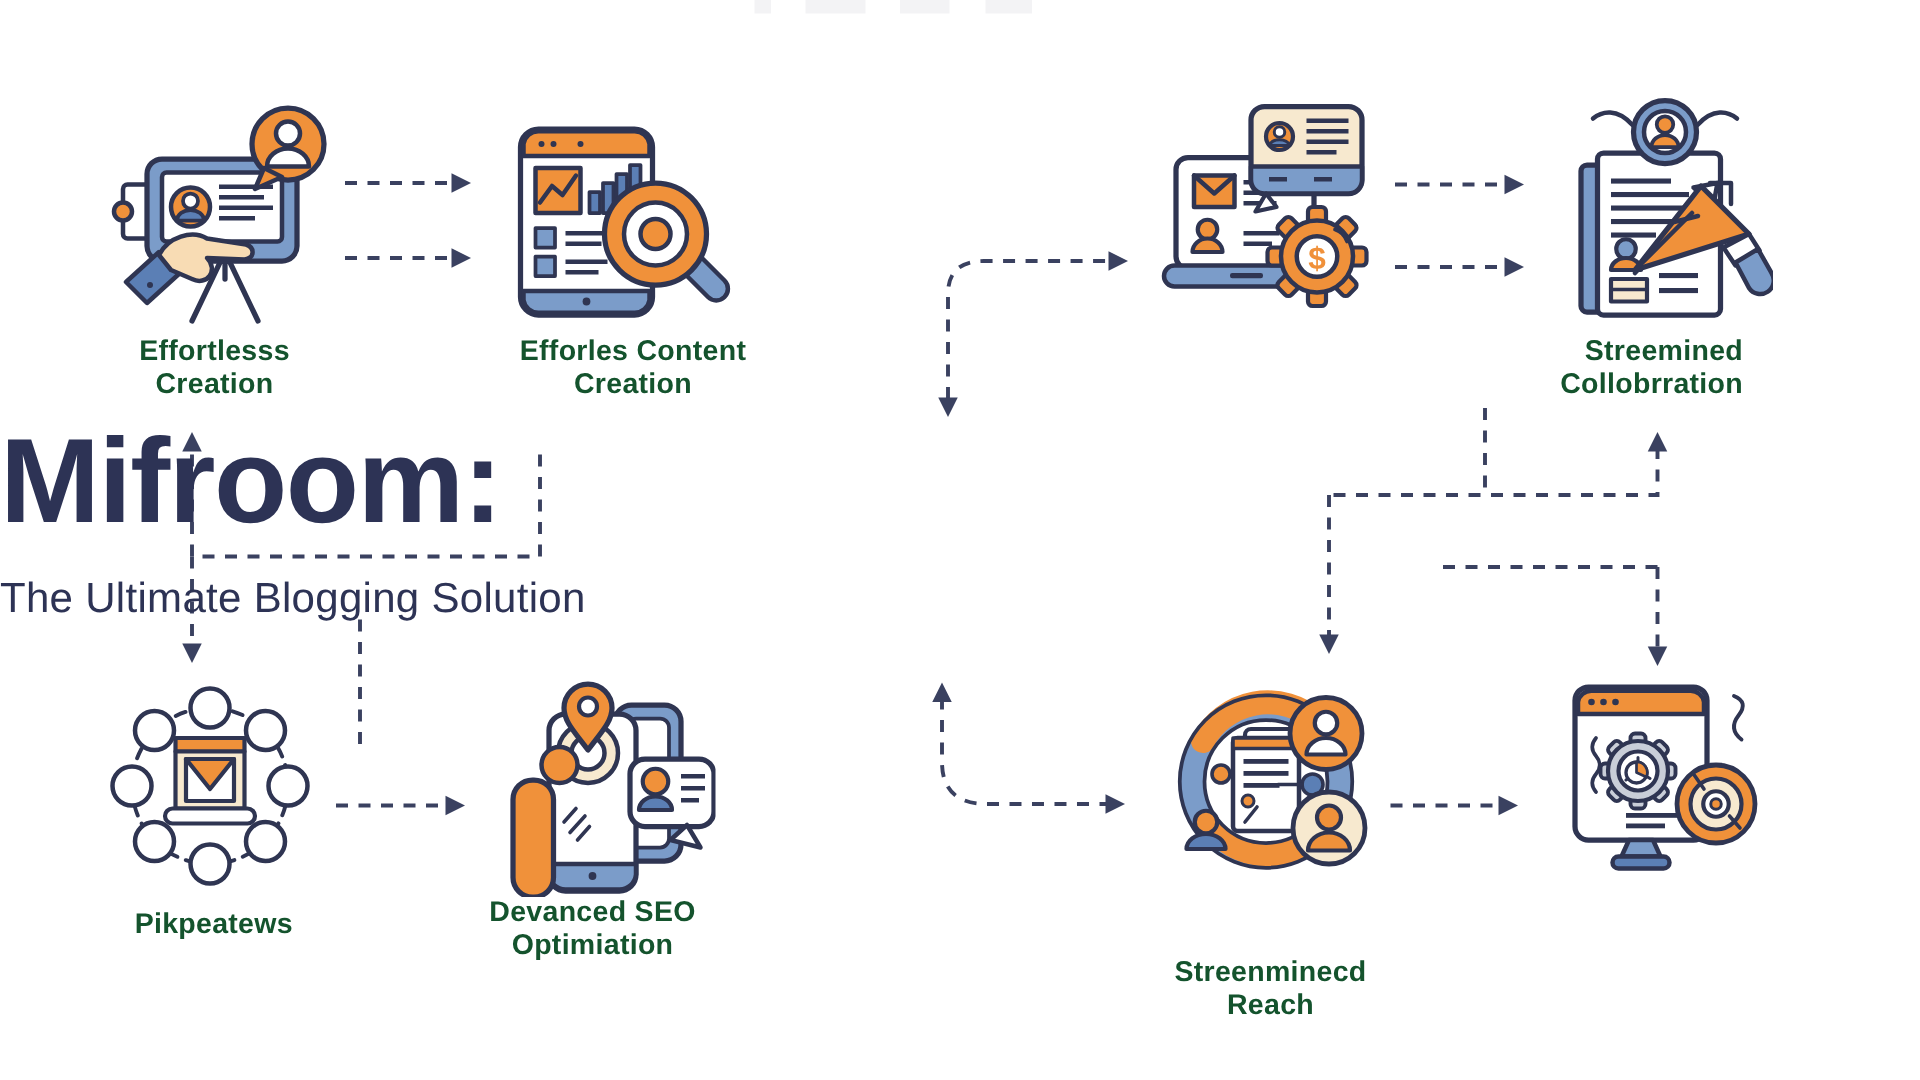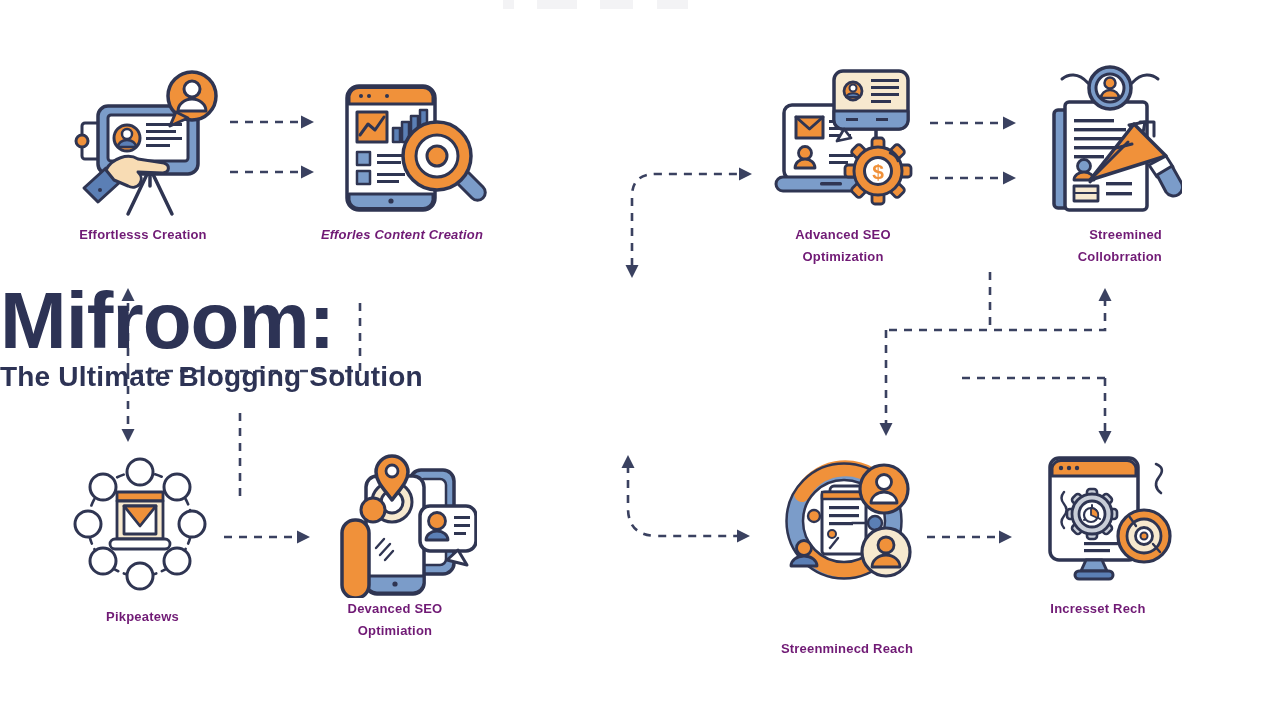--- a/index.html
+++ b/index.html
@@ -5,26 +5,26 @@
   * { margin:0; padding:0; box-sizing:border-box; }
   html,body { width:1280px; height:720px; background:#ffffff; overflow:hidden;
               font-family:"Liberation Sans", sans-serif; }
   .canvas { position:relative; width:1280px; height:720px; background:#ffffff; }
 
   .top-artifact { position:absolute; top:0; height:9px; background:#f3f3f5; }
 
   .connectors { position:absolute; left:0; top:0; z-index:1; pointer-events:none; }
   .icon-box { position:absolute; z-index:2; }
 
-  .label { position:absolute; z-index:3; color:#701a75; font-weight:700;
-           font-size:13px; line-height:22px; letter-spacing:.2px; text-align:center; }
+  .label { position:absolute; z-index:3; color:#14532d; font-weight:700;
+           font-size:19px; line-height:22px; letter-spacing:.2px; text-align:center; }
 
   .title-wrap { position:absolute; left:0; top:281px; width:1260px; text-align:left; z-index:3; }
   .main-title { color:#2d3355; font-weight:700; font-size:80px; line-height:80px; letter-spacing:-1px; }
-  .subtitle   { color:#2d3355; font-weight:700; font-size:28px; line-height:32px; letter-spacing:.2px; }
+  .subtitle   { color:#2d3355; font-weight:400; font-size:28px; line-height:32px; margin-top:22px; letter-spacing:.2px; }
 
   svg { display:block; }
   .ln { fill:#2f3552; }
 </style>
 </head>
 <body>
 
 <div class="canvas">
 
   <div class="top-artifact" style="left:503px;width:11px;"></div>
@@ -125,21 +125,21 @@
         <rect class="ln" x="52" y="83" width="24" height="3"></rect>
       <rect x="32" y="93" width="13" height="13" fill="#7b9cc9" stroke="#2f3552" stroke-width="2.5"></rect>
       <rect class="ln" x="52" y="95" width="28" height="3"></rect>
         <rect class="ln" x="52" y="102" width="22" height="3"></rect>
       <path d="M131,104 L142,93 L158,109 a7.5,7.5 0 0 1 -11,11 Z" fill="#7b9cc9" stroke="#2f3552" stroke-width="3"></path>
       <circle cx="112" cy="78" r="34" fill="#f0913a" stroke="#2f3552" stroke-width="3.5"></circle>
       <circle cx="112" cy="78" r="21" fill="#ffffff" stroke="#2f3552" stroke-width="3"></circle>
       <circle cx="112" cy="78" r="10" fill="#f0913a" stroke="#2f3552" stroke-width="3"></circle>
     </svg>
   </div>
-  <div class="label" style="left:317px;top:224px;width:170px;font-style:italic;">Efforles Content Creation</div>
+  <div class="label" style="left:337px;top:224px;width:170px;">Efforles Content Creation</div>
 
   <div class="icon-box" style="left:772px;top:65px;">
     <svg width="150" height="145" viewBox="0 0 150 145" stroke-linecap="round" stroke-linejoin="round">
       <rect x="12" y="40" width="92" height="74" rx="8" fill="#ffffff" stroke="#2f3552" stroke-width="3.5"></rect>
       <rect x="4" y="112" width="110" height="14" rx="7" fill="#7b9cc9" stroke="#2f3552" stroke-width="3"></rect>
       <rect class="ln" x="48" y="117" width="22" height="3.5" rx="1.5"></rect>
       <rect x="24" y="52" width="27" height="21" fill="#f0913a" stroke="#2f3552" stroke-width="3"></rect>
       <path d="M24,52 L37.5,64 L51,52" stroke="#2f3552" stroke-width="3" fill="none"></path>
       <rect class="ln" x="57" y="55" width="22" height="3"></rect>
         <rect class="ln" x="57" y="62" width="17" height="3"></rect>
@@ -169,21 +169,20 @@
         <rect x="100" y="73" width="12" height="16" rx="3" transform="rotate(225,106,106)"></rect>
         <rect x="100" y="73" width="12" height="16" rx="3" transform="rotate(270,106,106)"></rect>
         <rect x="100" y="73" width="12" height="16" rx="3" transform="rotate(315,106,106)"></rect>
       </g>
       <circle cx="106" cy="106" r="24" fill="#f0913a" stroke="#2f3552" stroke-width="3"></circle>
       <circle cx="106" cy="106" r="13.5" fill="#ffffff" stroke="#2f3552" stroke-width="3"></circle>
       <text x="106" y="114" font-size="21" font-weight="bold" fill="#f0913a" text-anchor="middle" font-family="Liberation Sans, sans-serif">$</text>
       <path d="M118,88 q6,2 8,8" stroke="#2f3552" stroke-width="2.5" fill="none"></path>
     </svg>
   </div>
-  <div class="label" style="left:763px;top:224px;width:160px;">Advanced SEO Optimization</div>
 
   <div class="icon-box" style="left:1032px;top:62px;">
     <svg width="150" height="155" viewBox="0 0 150 155" stroke-linecap="round" stroke-linejoin="round">
       <rect x="22" y="48" width="78" height="98" rx="4" fill="#7b9cc9" stroke="#2f3552" stroke-width="3.5"></rect>
       <rect x="33" y="40" width="82" height="108" rx="4" fill="#ffffff" stroke="#2f3552" stroke-width="3.5"></rect>
       <path d="M56,21 C46,10 36,12 30,17 M100,21 C110,10 120,12 126,17" stroke="#2f3552" stroke-width="3" fill="none"></path>
       <circle cx="78" cy="26" r="21" fill="#7b9cc9" stroke="#2f3552" stroke-width="3.5"></circle>
       <circle cx="78" cy="26" r="14" fill="#ffffff" stroke="#2f3552" stroke-width="3"></circle>
       <circle cx="78" cy="21" r="5.5" fill="#f0913a" stroke="#2f3552" stroke-width="2.5"></circle>
       <path d="M69,36 a9,8 0 0 1 18,0 Z" fill="#f0913a" stroke="#2f3552" stroke-width="2.5"></path>
@@ -315,15 +314,14 @@
       <path d="M63,67 L63,60 A7,7 0 0 1 69.5,70 Z" fill="#f0913a" stroke="#2f3552" stroke-width="1.8"></path>
       <rect class="ln" x="56" y="94" width="34" height="3.2"></rect>
       <rect class="ln" x="56" y="101" width="26" height="3.2"></rect>
       <circle cx="116" cy="88" r="26" fill="#f0913a" stroke="#2f3552" stroke-width="3.2"></circle>
       <circle cx="116" cy="88" r="17" fill="#f7e9cf" stroke="#2f3552" stroke-width="2.8"></circle>
       <circle cx="116" cy="88" r="8.5" fill="#ffffff" stroke="#2f3552" stroke-width="2.8"></circle>
       <circle cx="116" cy="88" r="3.5" fill="#f0913a" stroke="#2f3552" stroke-width="2"></circle>
       <path d="M101,68 L108,78 M132,104 L125,96" stroke="#2f3552" stroke-width="2.4"></path>
     </svg>
   </div>
-  <div class="label" style="left:1008px;top:598px;width:180px;">Incresset Rech</div>
 
 </div>
 
 </body></html>

